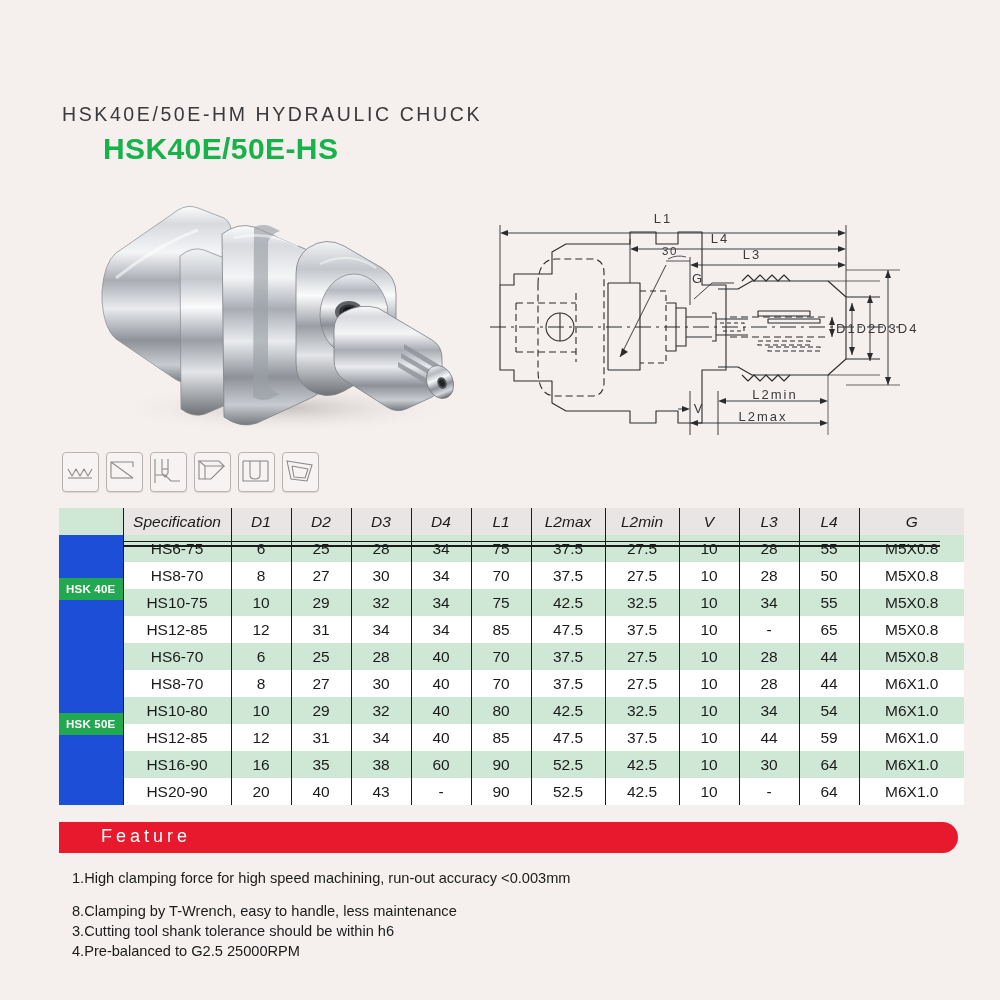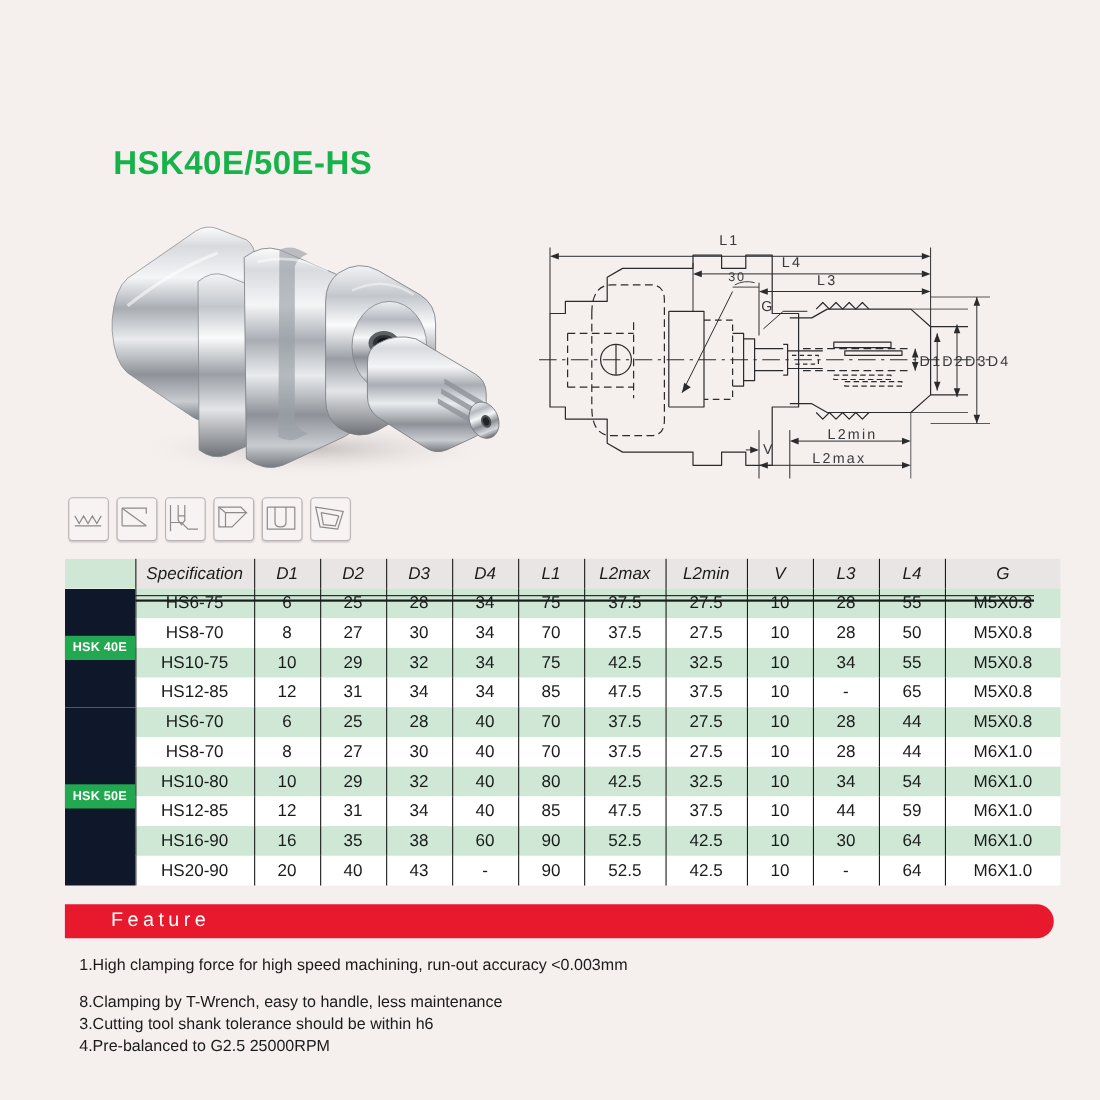--- a/index.html
+++ b/index.html
@@ -72,21 +72,21 @@
   thead td.sep{border-left:1.6px solid #1b1b1b;}
 
   tbody td{
     border-right:1.6px solid #1b1b1b;
   }
   tbody td.grp{border-right:none;}
   tbody td.last{border-right:none;}
   tbody td.sep{border-left:1.6px solid #1b1b1b;}
   tr.alt td{background:#cfe8d5;}
   tr.plain td{background:#ffffff;}
-  tr.alt td.grp,tr.plain td.grp{background:#0f172a;}
+  tr.alt td.grp,tr.plain td.grp{background:#1d4ed8;}
 
   .hdr-underline{
     position:absolute;left:123px;top:545px;width:817px;height:2.4px;background:#1b1b1b;
   }
   .tbl-topline{
     position:absolute;left:123px;top:541px;width:817px;height:1px;background:#1b1b1b;
   }
 
   
   col.c-grp{width:64px;}
@@ -114,20 +114,21 @@
 
   
   .dim{font-family:"Liberation Sans","DejaVu Sans",sans-serif;font-size:13px;fill:#3a3a3c;letter-spacing:2px;}
   .dimS{font-family:"Liberation Sans","DejaVu Sans",sans-serif;font-size:11.5px;fill:#3a3a3c;letter-spacing:1.5px;}
 </style>
 </head>
 <body>
 
 <div class="page">
 
+  <div class="title-sub">HSK40E/50E-HM HYDRAULIC CHUCK</div>
   <div class="title-main">HSK40E/50E-HS</div>
 
   <div class="photo">
     <svg width="420" height="262" viewBox="0 0 420 262">
       <defs>
         <linearGradient id="steel1" x1="0" y1="0" x2="0" y2="1">
           <stop offset="0" stop-color="#fbfbfc"></stop>
           <stop offset="0.10" stop-color="#d8dade"></stop>
           <stop offset="0.26" stop-color="#f4f5f7"></stop>
           <stop offset="0.42" stop-color="#a9adb3"></stop>

